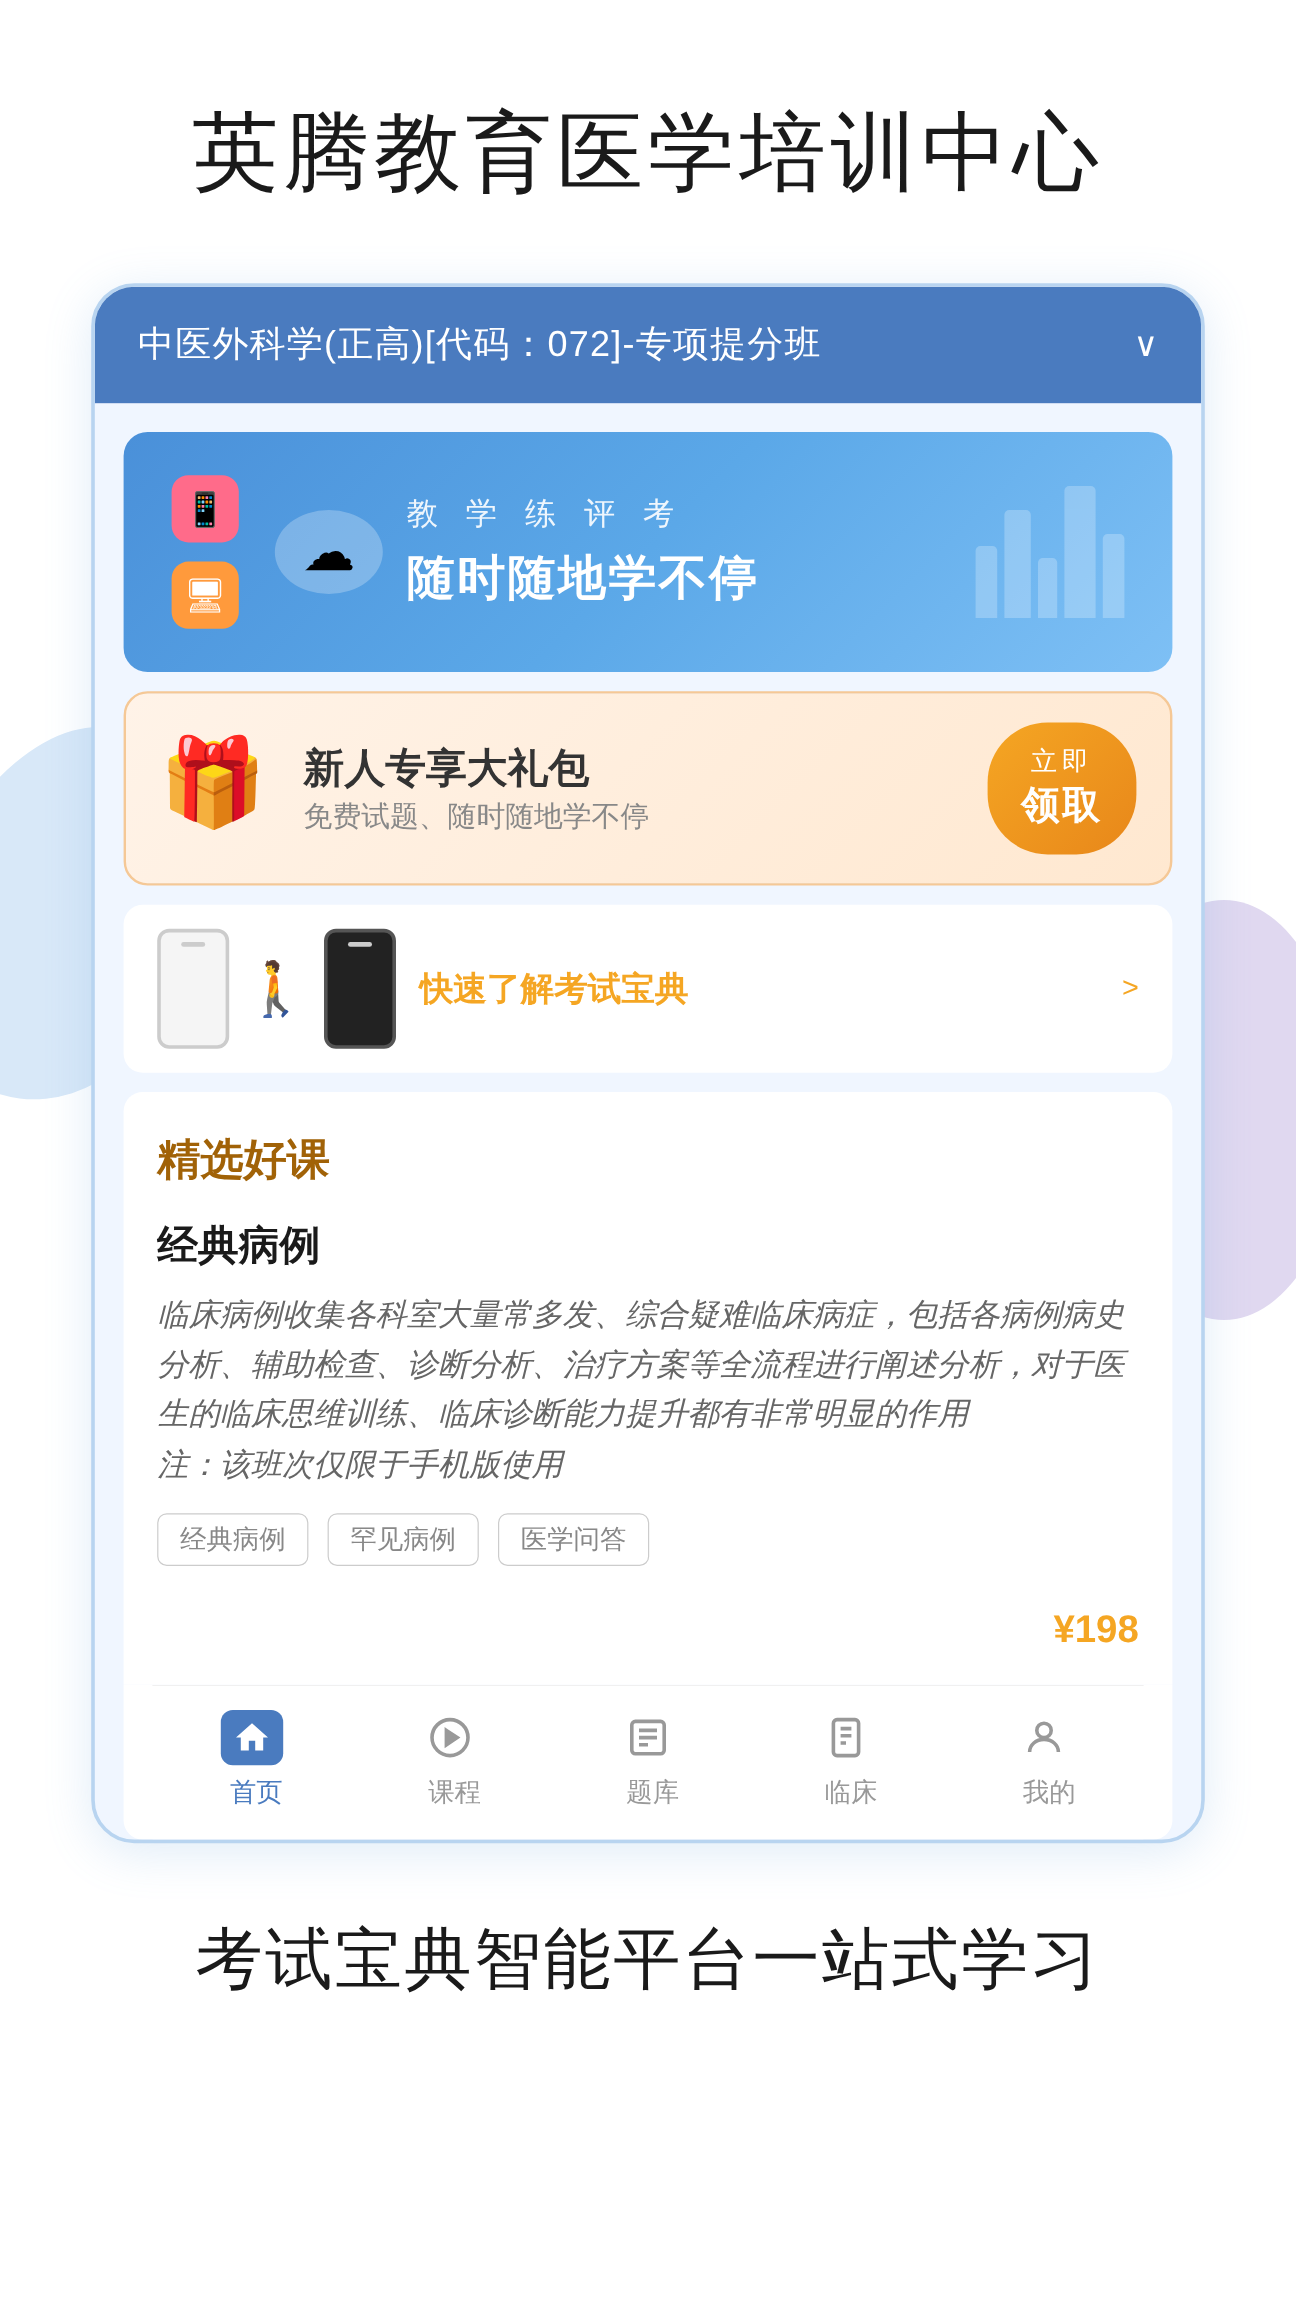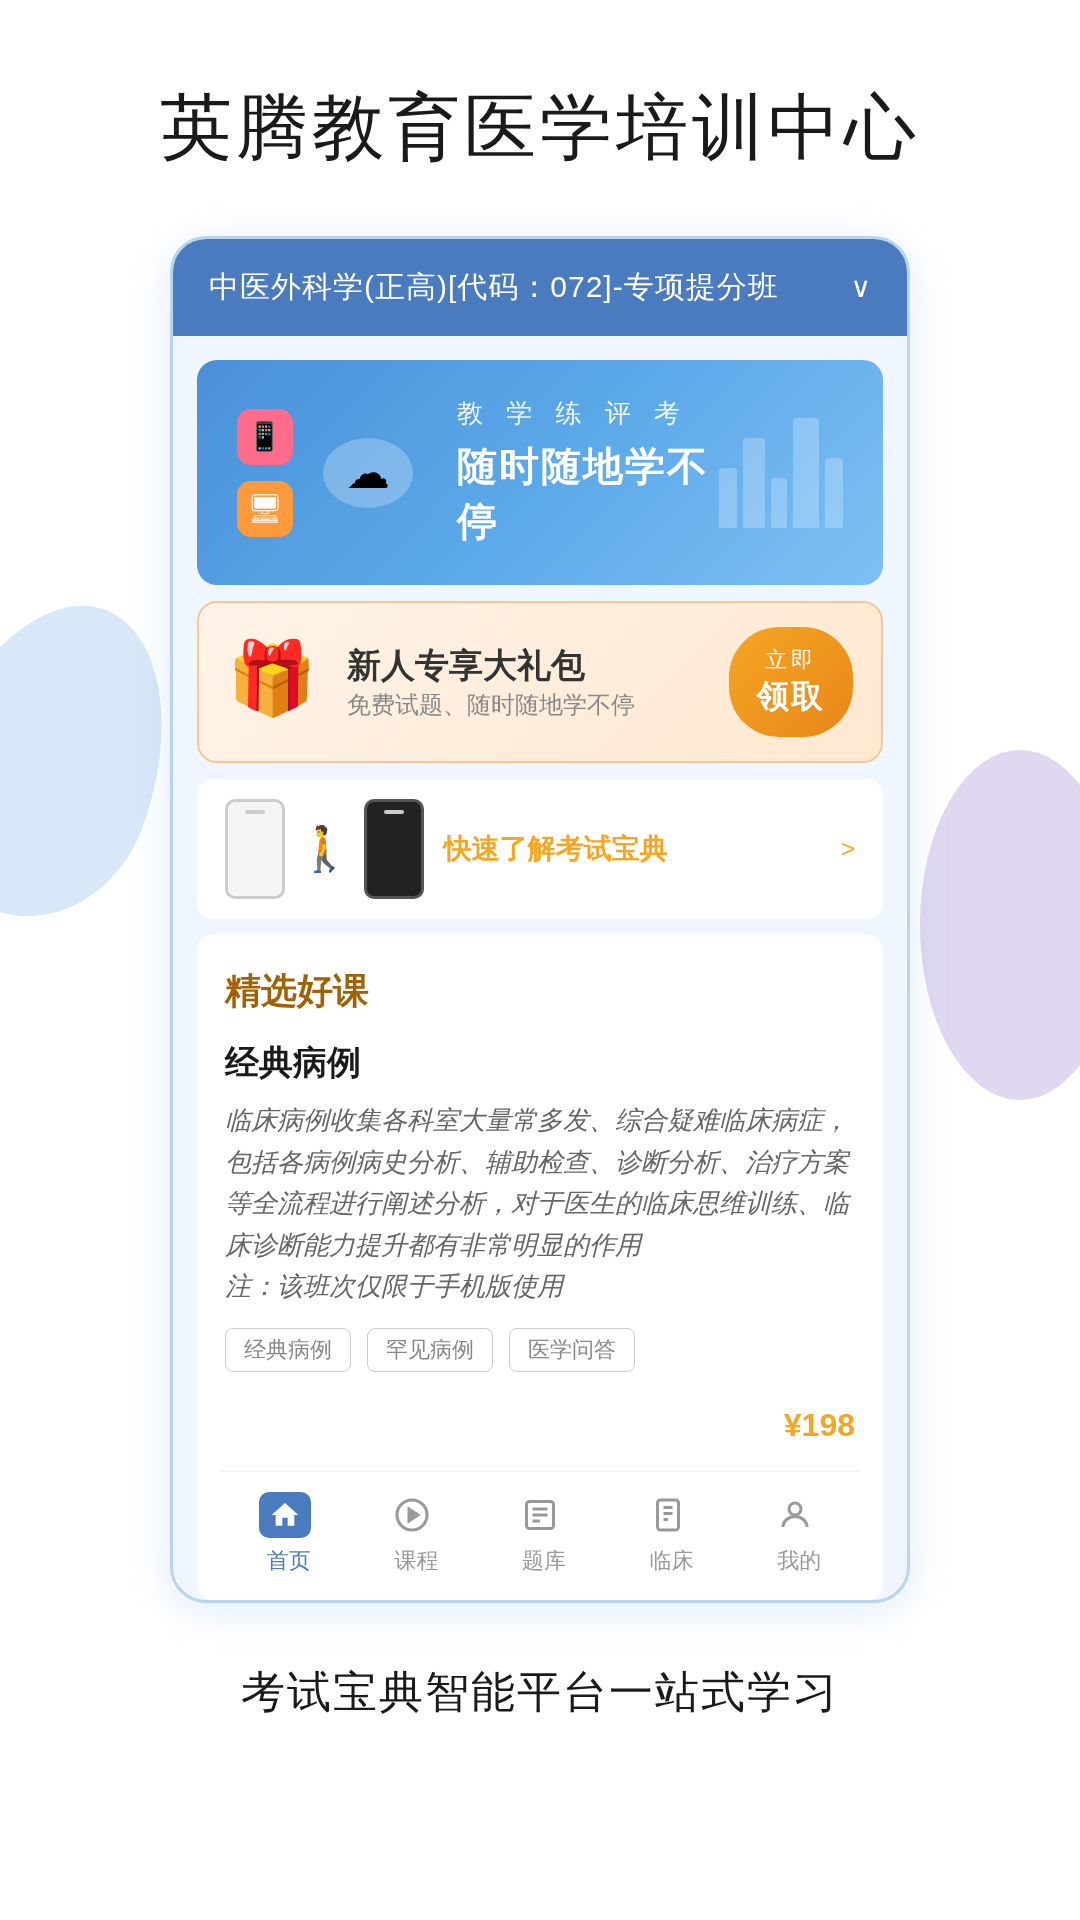--- a/index.html
+++ b/index.html
@@ -45,21 +45,21 @@
       padding: 80px 40px 60px;
       letter-spacing: 4px;
       z-index: 1;
       position: relative;
     }
 
     
     .phone-card {
       position: relative;
       margin: 0 auto;
-      width: 740px;
+      width: 928px;
       background: #f0f6ff;
       border-radius: 36px;
       border: 3px solid #b8d4f0;
       overflow: hidden;
       z-index: 2;
       box-shadow: 0 8px 40px rgba(100, 160, 220, 0.2);
     }
 
     
     .course-selector {
@@ -105,21 +105,20 @@
       border-radius: 14px;
       display: flex;
       align-items: center;
       justify-content: center;
       font-size: 26px;
     }
     .banner-icon-pink { background: #ff6b8a; }
     .banner-icon-orange { background: #ff9a3c; }
     .banner-text {
       flex: 1;
-      margin-left: 24px;
     }
     .banner-subtitle {
       color: rgba(255,255,255,0.9);
       font-size: 26px;
       letter-spacing: 8px;
       margin-bottom: 8px;
     }
     .banner-title {
       color: #ffffff;
       font-size: 40px;
@@ -329,21 +328,21 @@
       font-size: 22px;
       color: #999;
     }
     .nav-label-active {
       color: #4a7bbf;
     }
 
     
     .footer-title {
       text-align: center;
-      font-size: 44px;
+      font-size: 56px;
       font-weight: 400;
       color: #1a1a1a;
       padding: 60px 40px 60px;
       letter-spacing: 2px;
       z-index: 1;
       position: relative;
     }
 
     .card-bottom-rounded {
       background: #ffffff;

